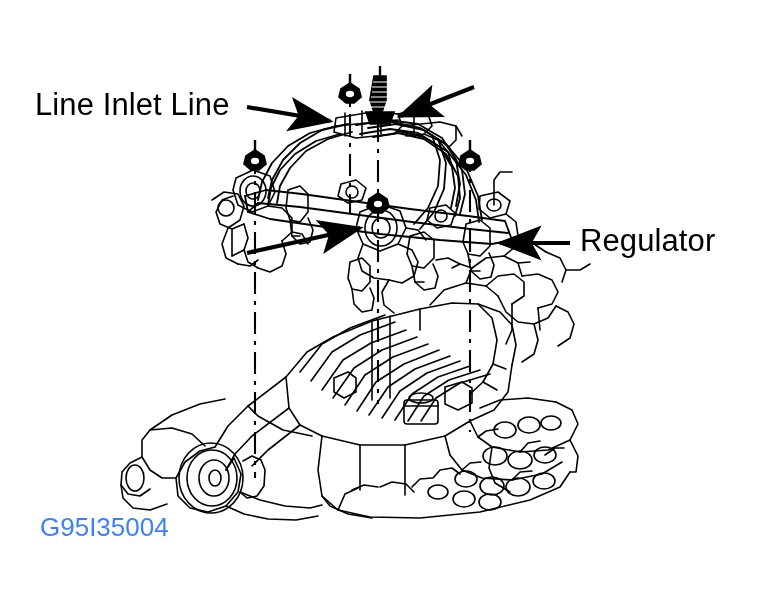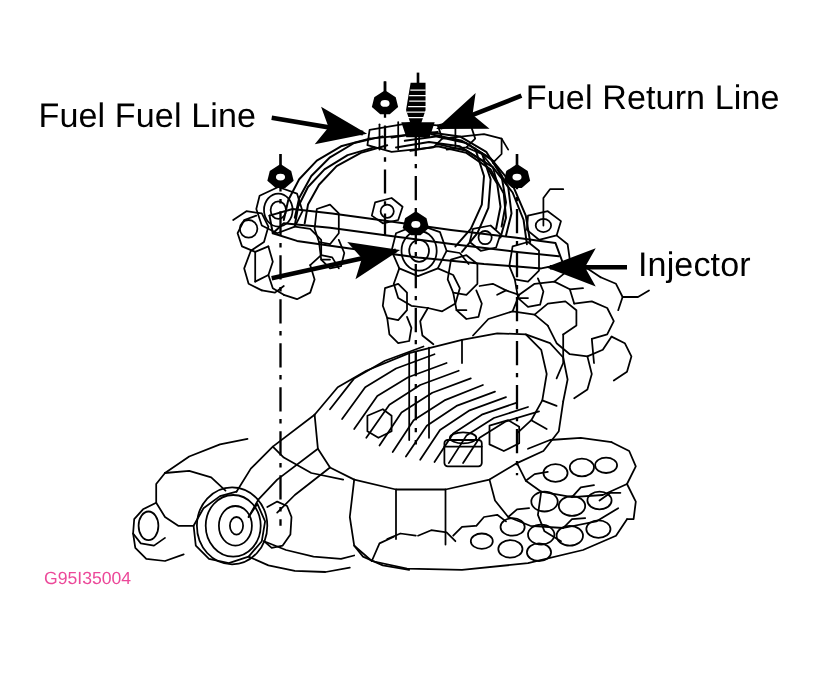--- a/index.html
+++ b/index.html
@@ -39,23 +39,23 @@
     font-weight: 400;
   }
   #label-fuel-inlet-line { left: 35px; top: 88px; }
   #label-fuel-return-line { left: 478px; top: 72px; }
   #label-fuel-pressure-regulator { left: 95px; top: 163px; }
   #label-injector { left: 580px; top: 224px; }
   #figure-id {
     position: absolute;
     left: 40px;
     top: 513px;
-    color: #ec4899;
+    color: #3b82f6;
     font-family: "Liberation Sans", sans-serif;
-    font-size: 16px;
+    font-size: 26px;
     line-height: 28px;
     white-space: pre;
   }
 </style>
 </head>
 <body>
 
 <div id="figure-root">
 
   <svg id="diagram-svg" viewBox="0 0 761 616" xmlns="http://www.w3.org/2000/svg">
@@ -323,22 +323,21 @@
     </g>
 
     <g stroke="#000" fill="none" stroke-width="4.2" stroke-linecap="butt">
       <line x1="247" y1="107" x2="330" y2="121" marker-end="url(#solidArrow)"></line>
       <line x1="474" y1="87" x2="400" y2="116" marker-end="url(#solidArrow)"></line>
       <line x1="247" y1="253" x2="360" y2="228" marker-end="url(#solidArrow)"></line>
       <line x1="570" y1="243" x2="500" y2="243" marker-end="url(#solidArrow)"></line>
     </g>
   </svg>
 
-  <div class="callout-label" id="label-fuel-inlet-line">Fuel Fuel Line</div>
-
-  <div class="callout-label" id="label-fuel-return-line">Fuel Return Line</div>
-
-
-  <div class="callout-label" id="label-injector">Injector</div>
+  <div class="callout-label" id="label-fuel-inlet-line">Line Inlet Line</div>
+
+
+
+  <div class="callout-label" id="label-injector">Regulator</div>
 
   <div id="figure-id">G95I35004</div>
 
 </div>
 
 </body></html>

